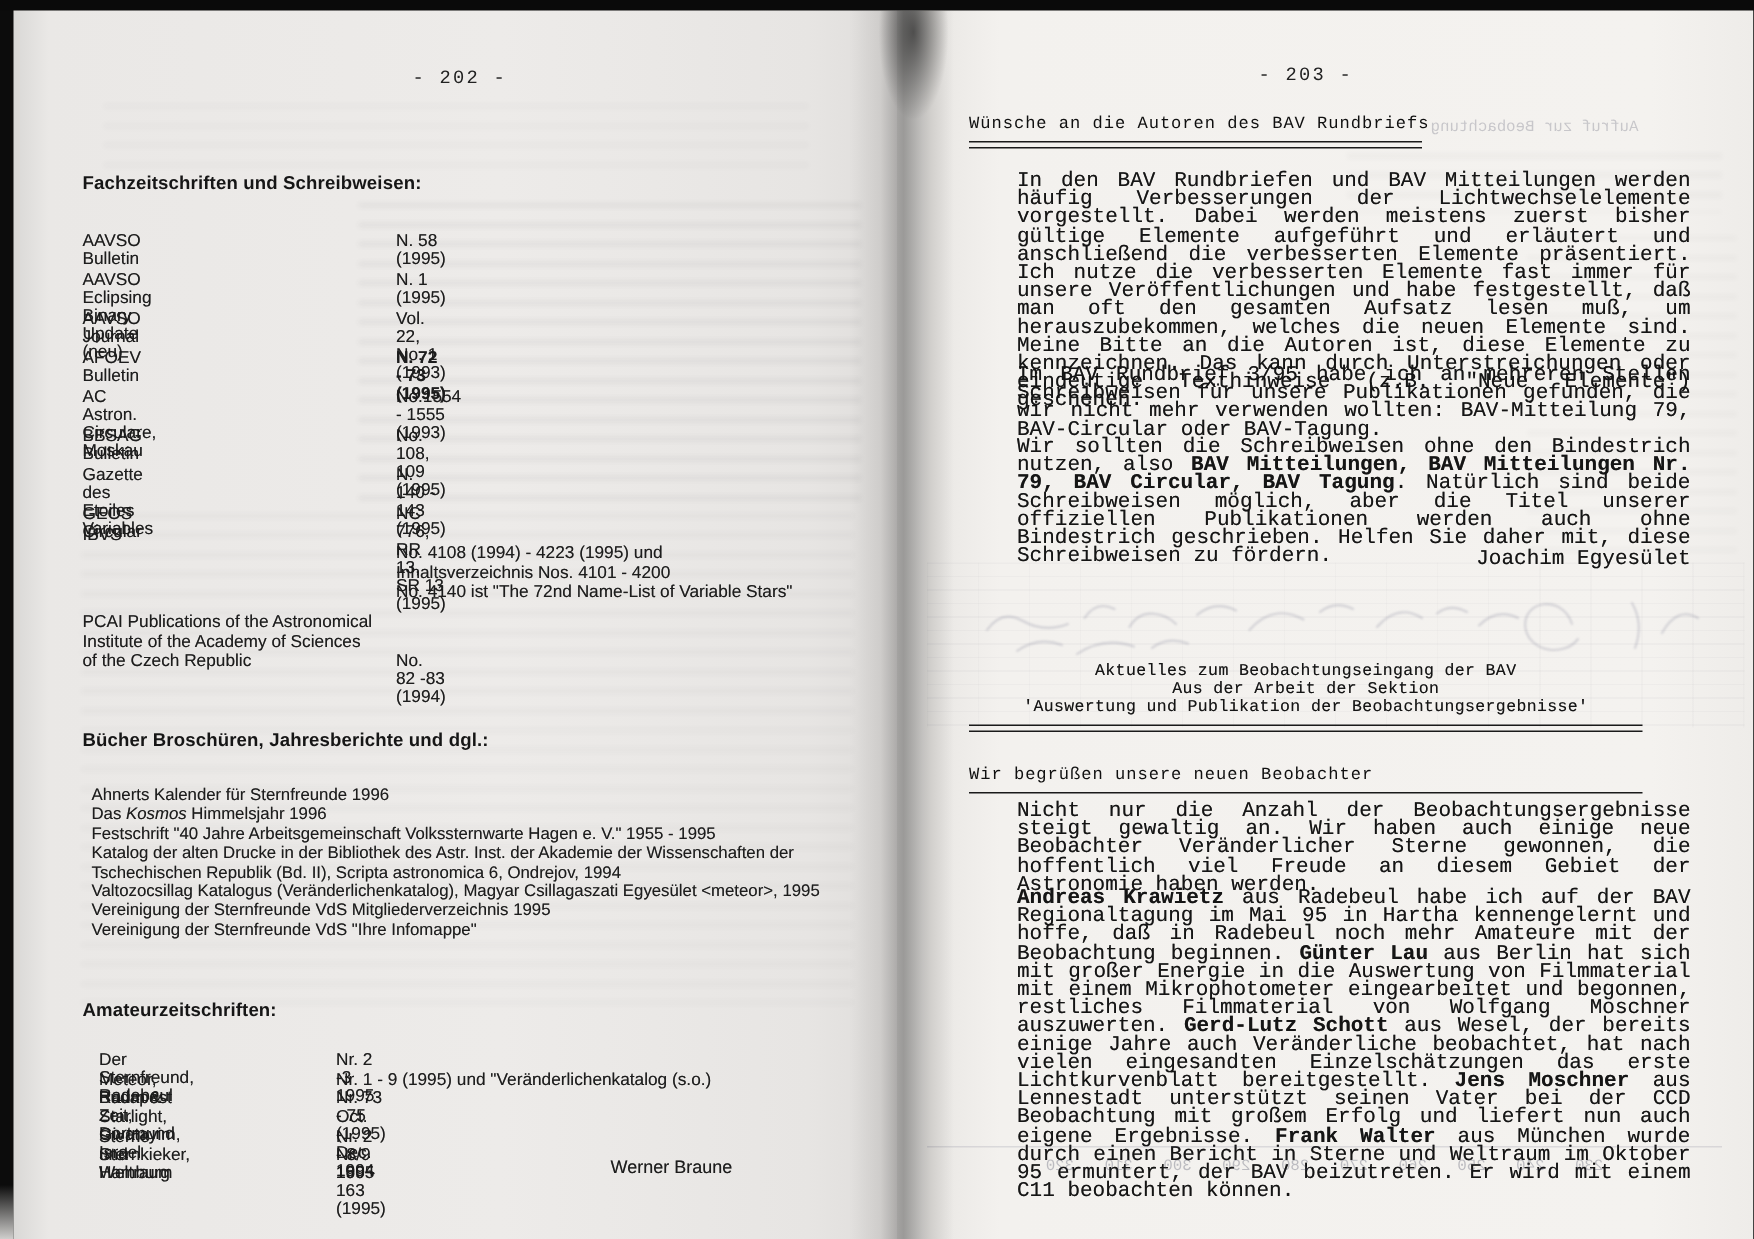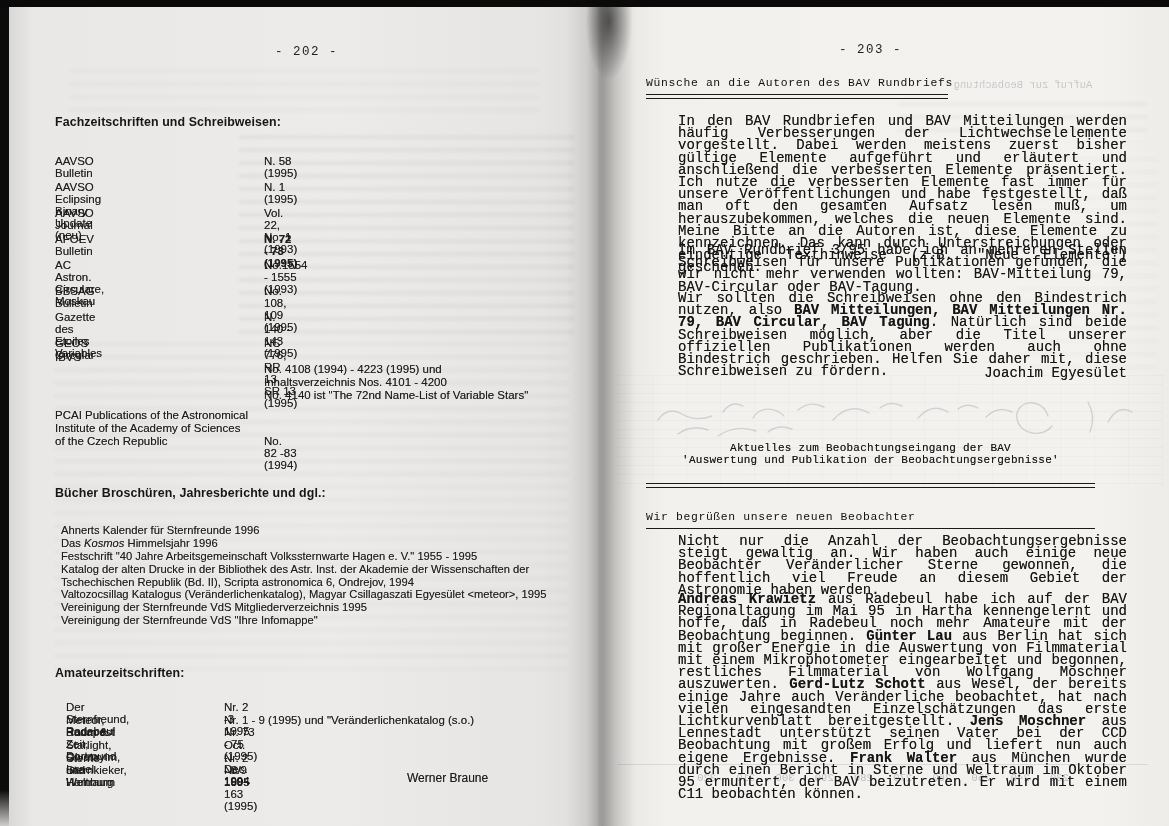--- a/index.html
+++ b/index.html
@@ -177,20 +177,21 @@
   <div class="abs mono rp-body" style="left:48px;top:108px;width:449px;">In den BAV Rundbriefen und BAV Mitteilungen werden häufig Verbesserungen der Lichtwechselelemente vorgestellt. Dabei werden meistens zuerst bisher gültige Elemente aufgeführt und erläutert und anschließend die verbesserten Elemente präsentiert. Ich nutze die verbesserten Elemente fast immer für unsere Veröffentlichungen und habe festgestellt, daß man oft den gesamten Aufsatz lesen muß, um herauszubekommen, welches die neuen Elemente sind. Meine Bitte an die Autoren ist, diese Elemente zu kennzeichnen. Das kann durch Unterstreichungen oder eindeutige Texthinweise (z.B. "Neue Elemente") geschehen.</div>
 
   <div class="abs mono rp-body" style="left:48px;top:237px;width:449px;">Im BAV Rundbrief 3/95 habe ich an mehreren Stellen Schreibweisen für unsere Publikationen gefunden, die wir nicht mehr verwenden wollten: BAV-Mitteilung 79, BAV-Circular oder BAV-Tagung.</div>
 
   <div class="abs mono rp-body" style="left:48px;top:285px;width:449px;"><span>Wir sollten die Schreibweisen ohne den Bindestrich nutzen, also </span><span style="font-weight: bold;">BAV Mitteilungen, BAV Mitteilungen Nr. 79, BAV Circular, BAV Tagung</span><span>. Natürlich sind beide Schreibweisen möglich, aber die Titel unserer offiziellen Publikationen werden auch ohne Bindestrich geschrieben. Helfen Sie daher mit, diese Schreibweisen zu fördern.</span></div>
 
   <div class="abs mono rp-body" style="left:48px;top:360px;width:449px;text-align:right;">Joachim Egyesület</div>
 
   <div class="abs mono rp-center" style="left:48px;top:435px;width:449px;">
     <div>Aktuelles zum Beobachtungseingang der BAV</div>
+    <div>Aus der Arbeit der Sektion</div>
     <div>'Auswertung und Publikation der Beobachtungsergebnisse'</div>
   </div>
   <div class="abs rule-double" style="left:48px;top:476px;width:449px;"></div>
 
   <div class="abs mono rp-h" style="left:48px;top:504px;">Wir begrüßen unsere neuen Beobachter</div>
   <div class="abs rule-single" style="left:48px;top:521px;width:449px;"></div>
 
   <div class="abs mono rp-body" style="left:48px;top:528px;width:449px;">Nicht nur die Anzahl der Beobachtungsergebnisse steigt gewaltig an. Wir haben auch einige neue Beobachter Veränderlicher Sterne gewonnen, die hoffentlich viel Freude an diesem Gebiet der Astronomie haben werden.</div>
 
   <div class="abs mono rp-body" style="left:48px;top:586px;width:449px;"><span style="font-weight: bold;">Andreas Krawietz</span><span> aus Radebeul habe ich auf der BAV Regionaltagung im Mai 95 in Hartha kennengelernt und hoffe, daß in Radebeul noch mehr Amateure mit der Beobachtung beginnen. </span><span style="font-weight: bold;">Günter Lau</span><span> aus Berlin hat sich mit großer Energie in die Auswertung von Filmmaterial mit einem Mikrophotometer eingearbeitet und begonnen, restliches Filmmaterial von Wolfgang Moschner auszuwerten. </span><span style="font-weight: bold;">Gerd-Lutz Schott</span><span> aus Wesel, der bereits einige Jahre auch Veränderliche beobachtet, hat nach vielen eingesandten Einzelschätzungen das erste Lichtkurvenblatt bereitgestellt. </span><span style="font-weight: bold;">Jens Moschner</span><span> aus Lennestadt unterstützt seinen Vater bei der CCD Beobachtung mit großem Erfolg und liefert nun auch eigene Ergebnisse. </span><span style="font-weight: bold;">Frank Walter</span><span> aus München wurde durch einen Bericht in Sterne und Weltraum im Oktober 95 ermuntert, der BAV beizutreten. Er wird mit einem C11 beobachten können.</span></div>

